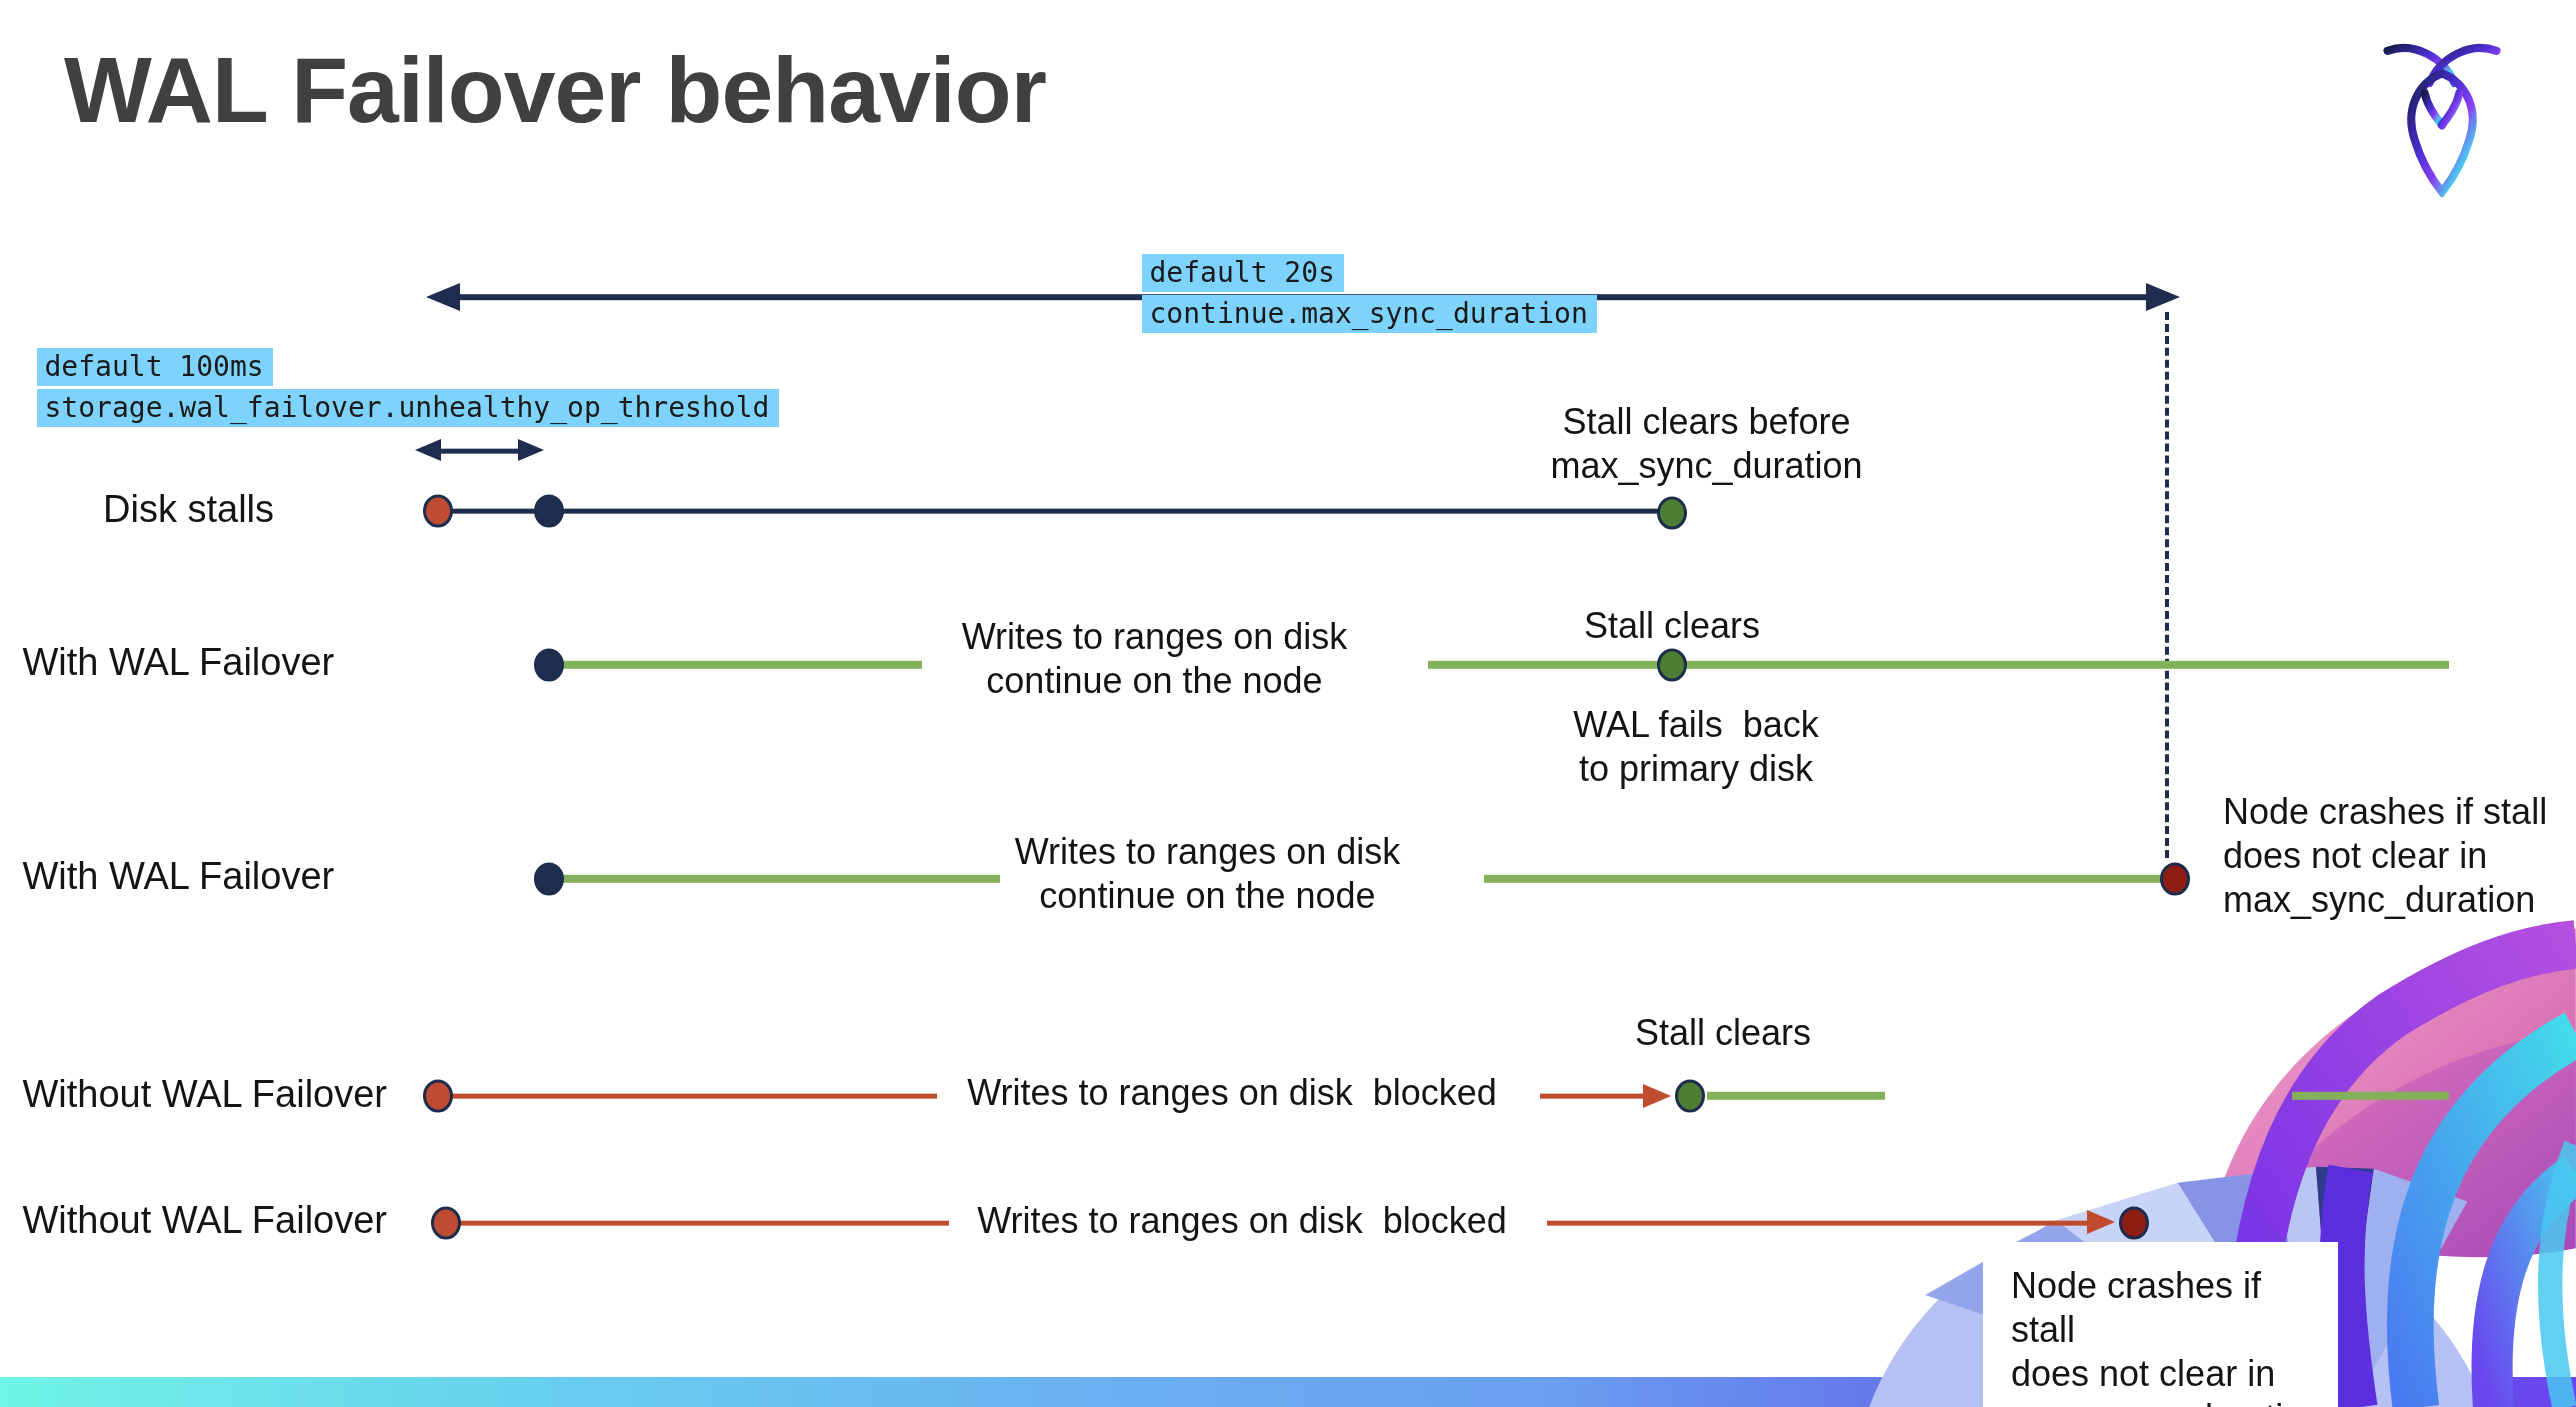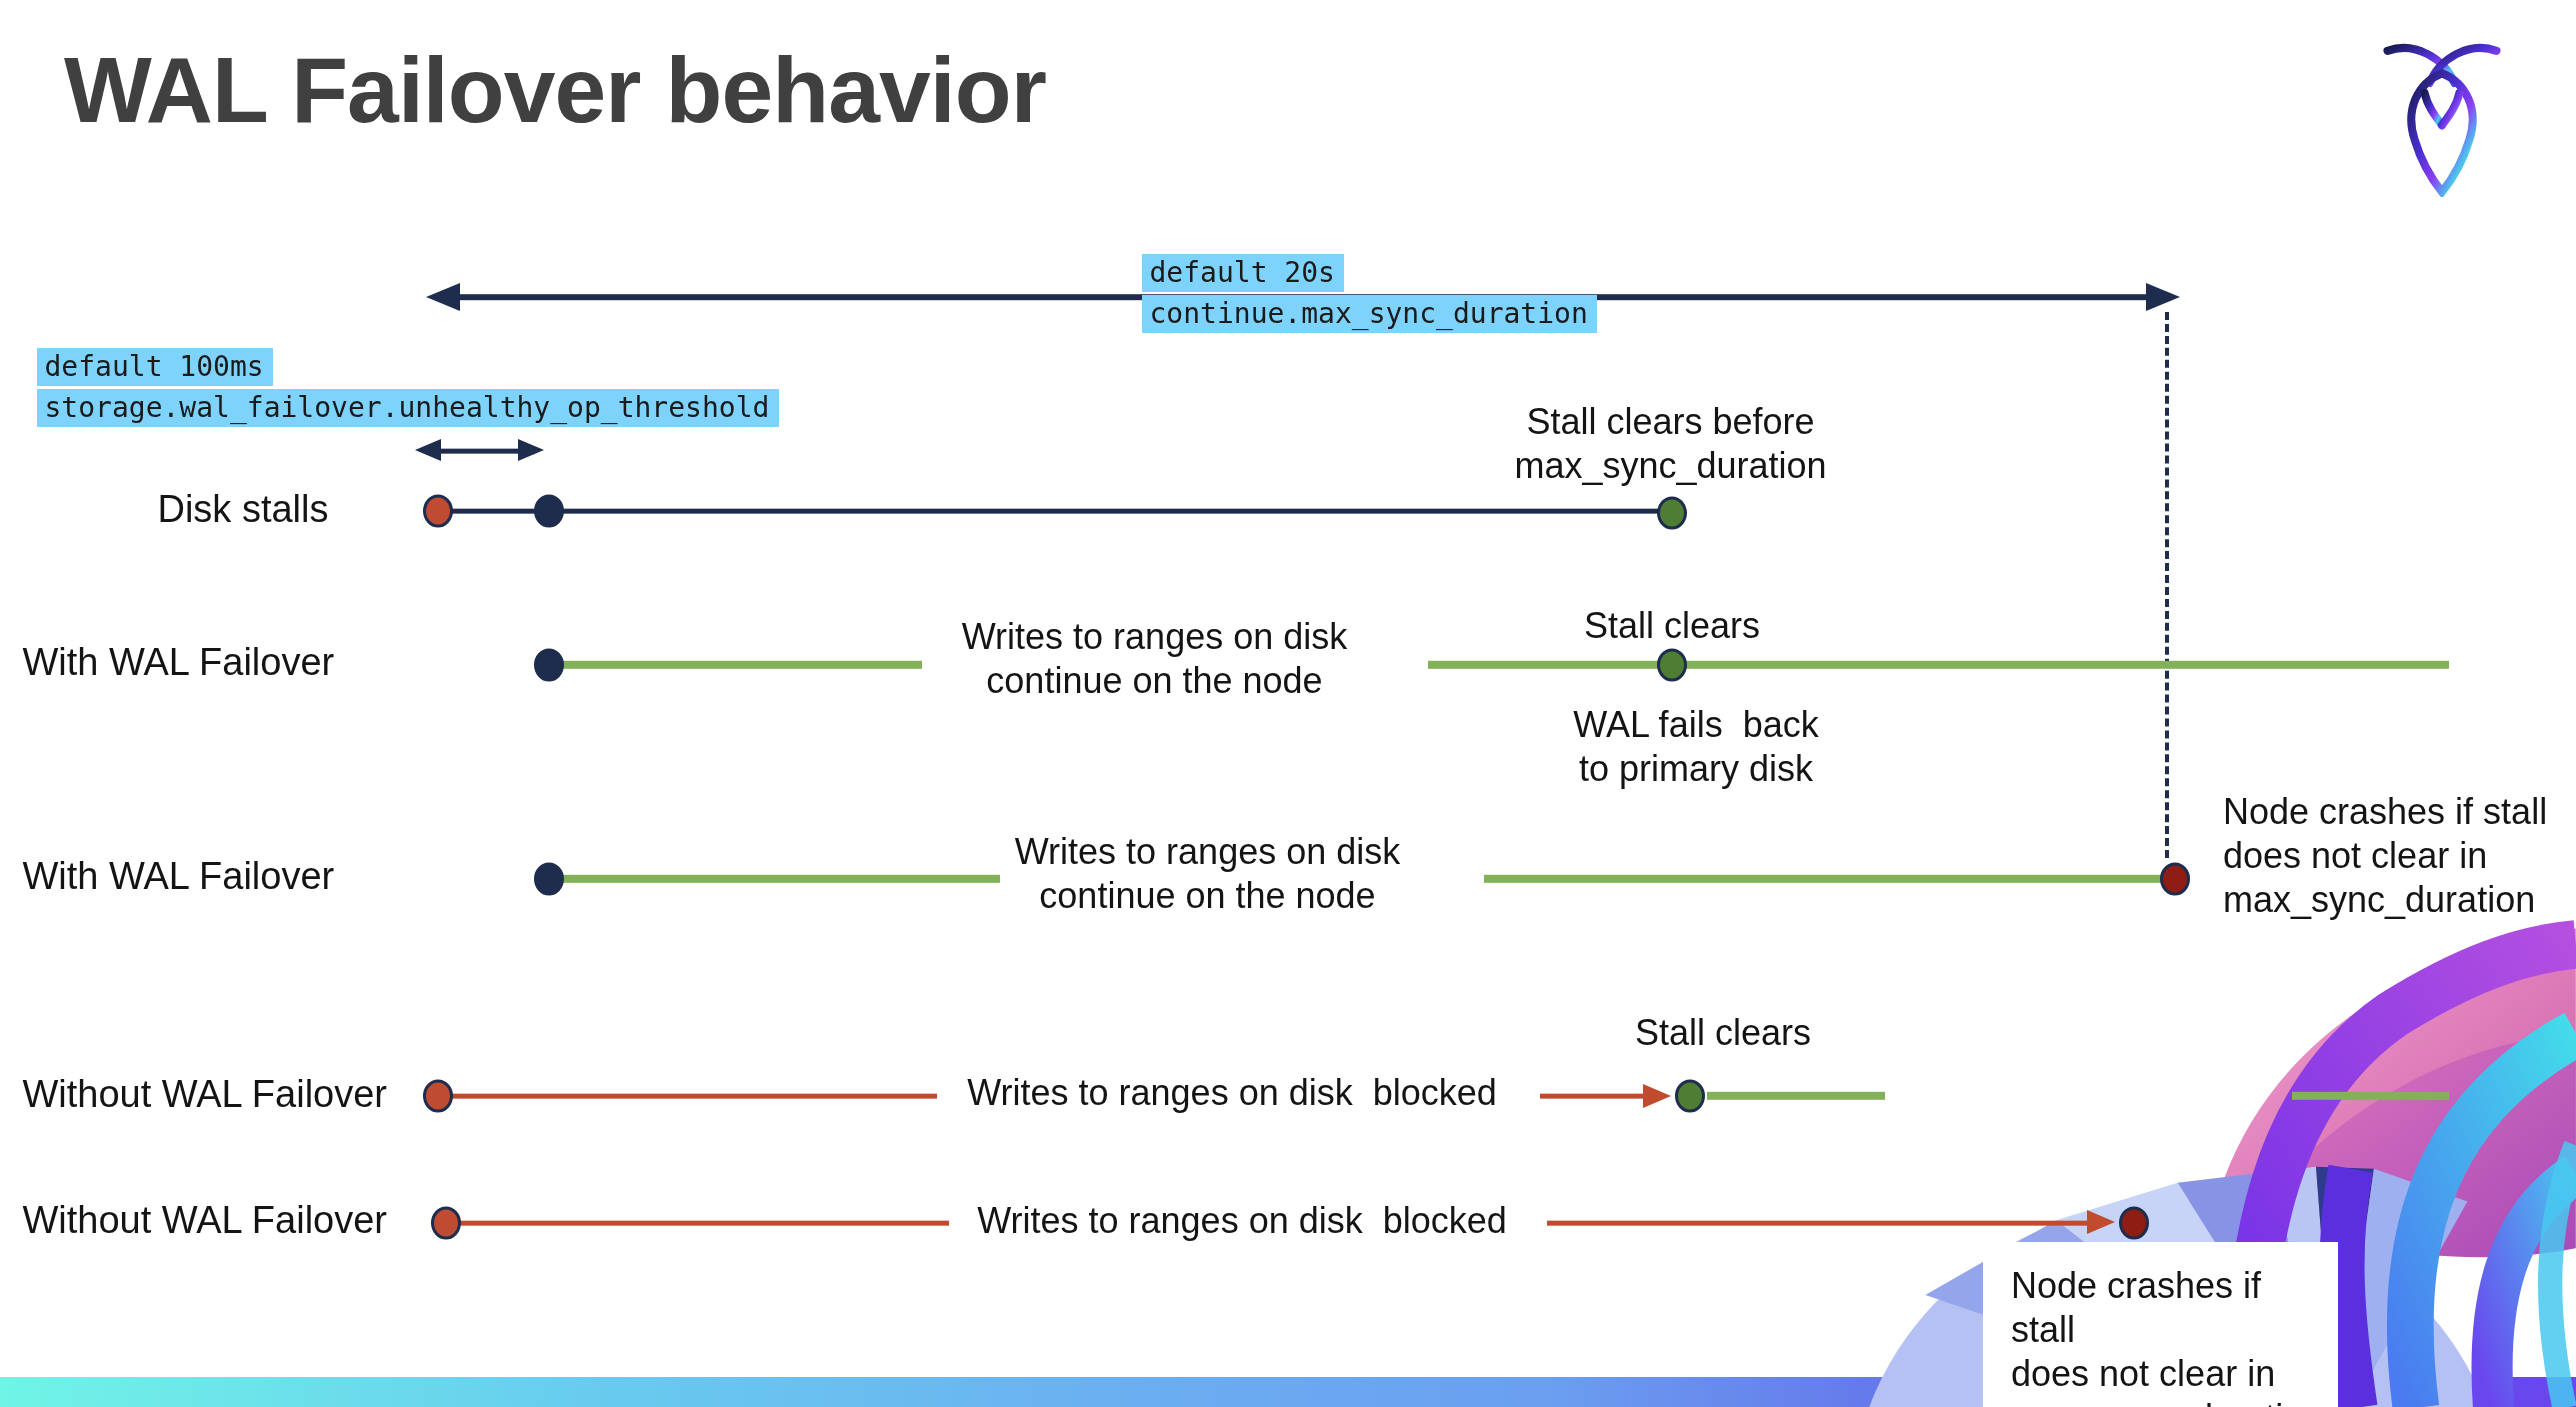--- a/index.html
+++ b/index.html
@@ -5,21 +5,21 @@
   html,body{margin:0;padding:0;background:#ffffff;}
   #canvas{position:relative;width:2576px;height:1408px;overflow:hidden;background:#ffffff;
           font-family:"Liberation Sans","DejaVu Sans",sans-serif;color:#111111;}
   .abs{position:absolute;}
   .title{font-size:93px;font-weight:800;letter-spacing:-0.9px;color:#404040;white-space:nowrap;}
   .mono{font-family:"DejaVu Sans Mono","Liberation Mono",monospace;font-size:28px;line-height:1.0;color:#1a1a1a;}
   .mono .hl{display:inline-block;background:#7dd3fc;padding:4.7px 9.3px 5.6px 7.5px;margin-bottom:2.8px;}
   .row-label{font-size:38px;color:#141414;white-space:nowrap;}
   .note{font-size:36px;line-height:1.22;color:#141414;white-space:pre-wrap;}
   .center{text-align:center;}
-  .right{text-align:center;}
+  .right{text-align:left;}
   .hline{position:absolute;transform:translateY(-50%);}
   .navy-line{background:#1e2c4e;height:4.7px;}
   .green-line{background:#82b159;height:8.4px;}
   .red-line{background:#c14b2e;height:4.7px;}
   .dot{position:absolute;width:30px;height:33px;border-radius:50%;border:3.7px solid #1e2c4e;
        box-sizing:border-box;transform:translate(-50%,-50%);}
   .dot.red{background:#bf4b32;}
   .dot.navy{background:#1e2c4e;}
   .dot.green{background:#4e7d33;}
   .dot.darkred{background:#8e1d13;}
@@ -121,21 +121,21 @@
 
   <div class="hline navy-line z5" style="left:437px;top:451px;width:84px;height:4.7px;"></div>
   <div class="tri sleft z5" style="left:415px;top:439px;"></div>
   <div class="tri sright z5" style="left:518px;top:439px;"></div>
 
   <div class="abs row-label right z7" style="left:103px;top:488px;width:280px;">Disk stalls</div>
   <div class="hline navy-line z5" style="left:438px;top:511px;width:1234px;"></div>
   <div class="dot red z6" style="left:438px;top:511px;"></div>
   <div class="dot navy z6" style="left:549px;top:511px;"></div>
   <div class="dot green z6" style="left:1672px;top:513px;"></div>
-  <div class="abs note center z7" style="left:1460px;top:400px;width:421px;">Stall clears before
+  <div class="abs note center z7" style="left:1496px;top:400px;width:421px;">Stall clears before
 max_sync_duration</div>
 
   <div class="abs row-label z7" style="left:22.4px;top:641px;">With WAL Failover</div>
   <div class="hline green-line z5" style="left:553px;top:665px;width:369px;"></div>
   <div class="hline green-line z5" style="left:1428px;top:665px;width:1021px;"></div>
   <div class="dot navy z6" style="left:549px;top:665px;"></div>
   <div class="dot green z6" style="left:1672px;top:665px;"></div>
   <div class="abs note center z7" style="left:930px;top:615px;width:449px;">Writes to ranges on disk
 continue on the node</div>
   <div class="abs note center z7" style="left:1532px;top:604px;width:280px;">Stall clears</div>

